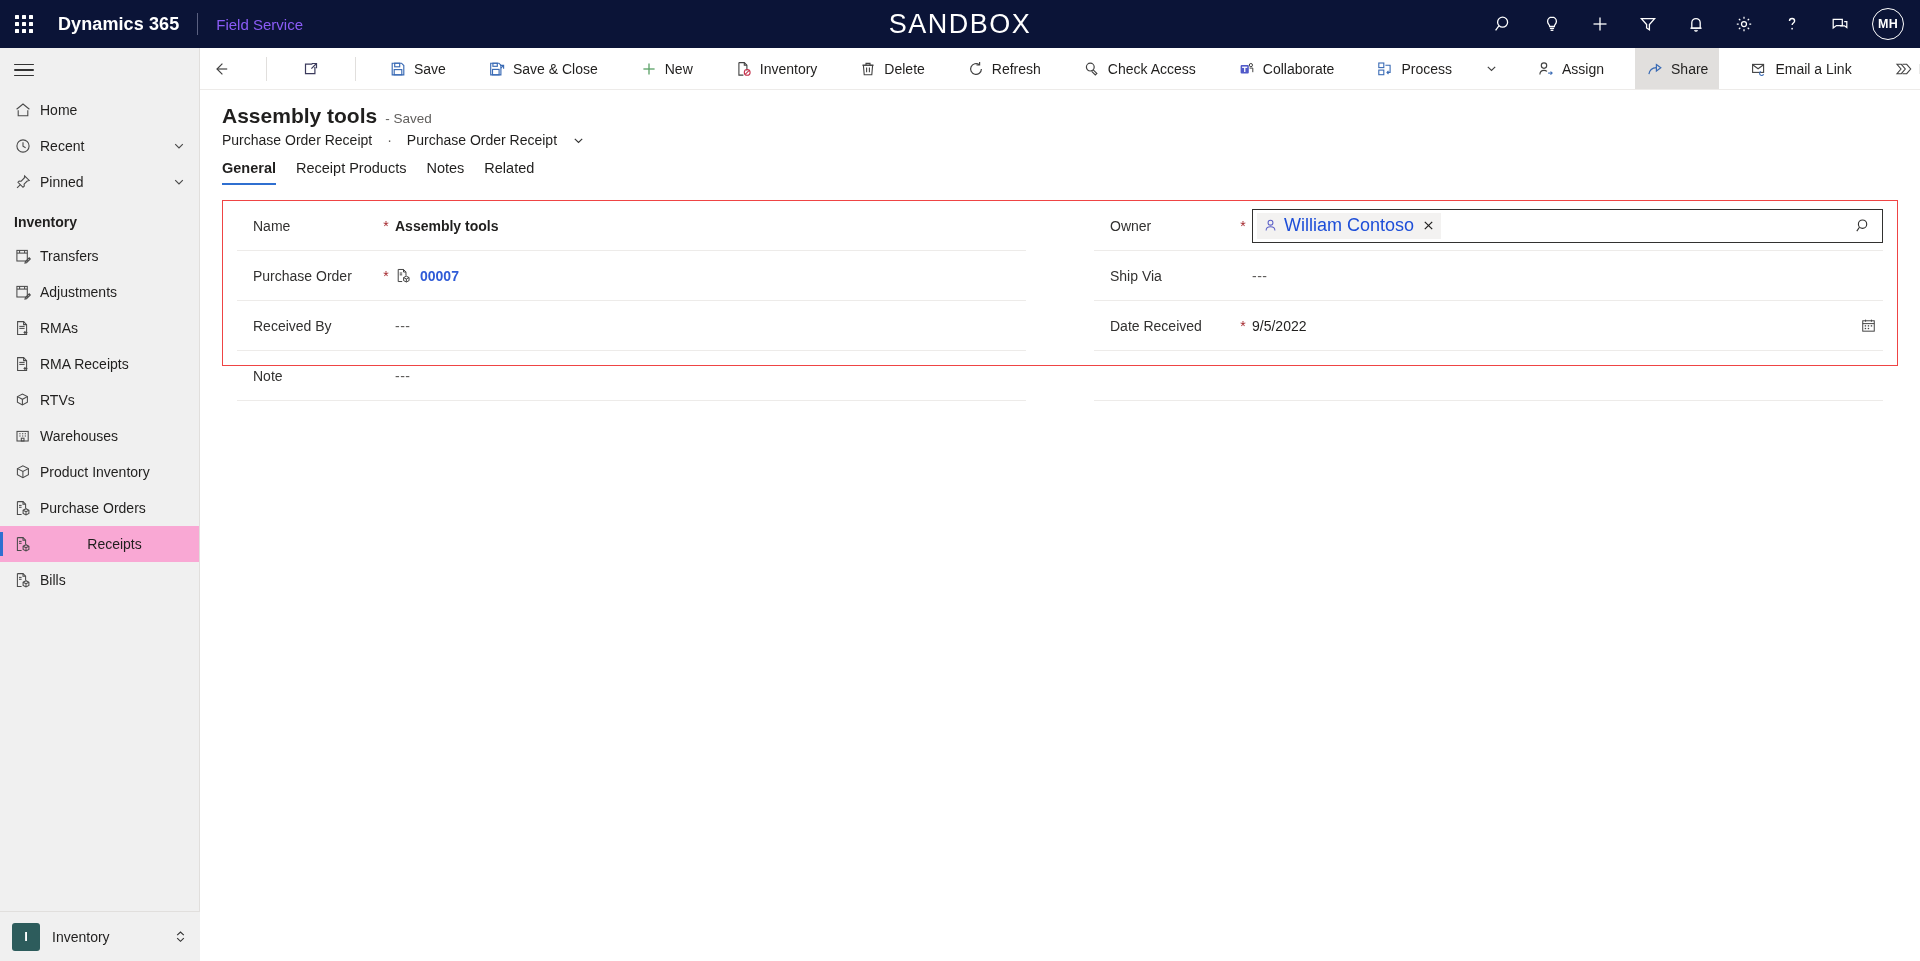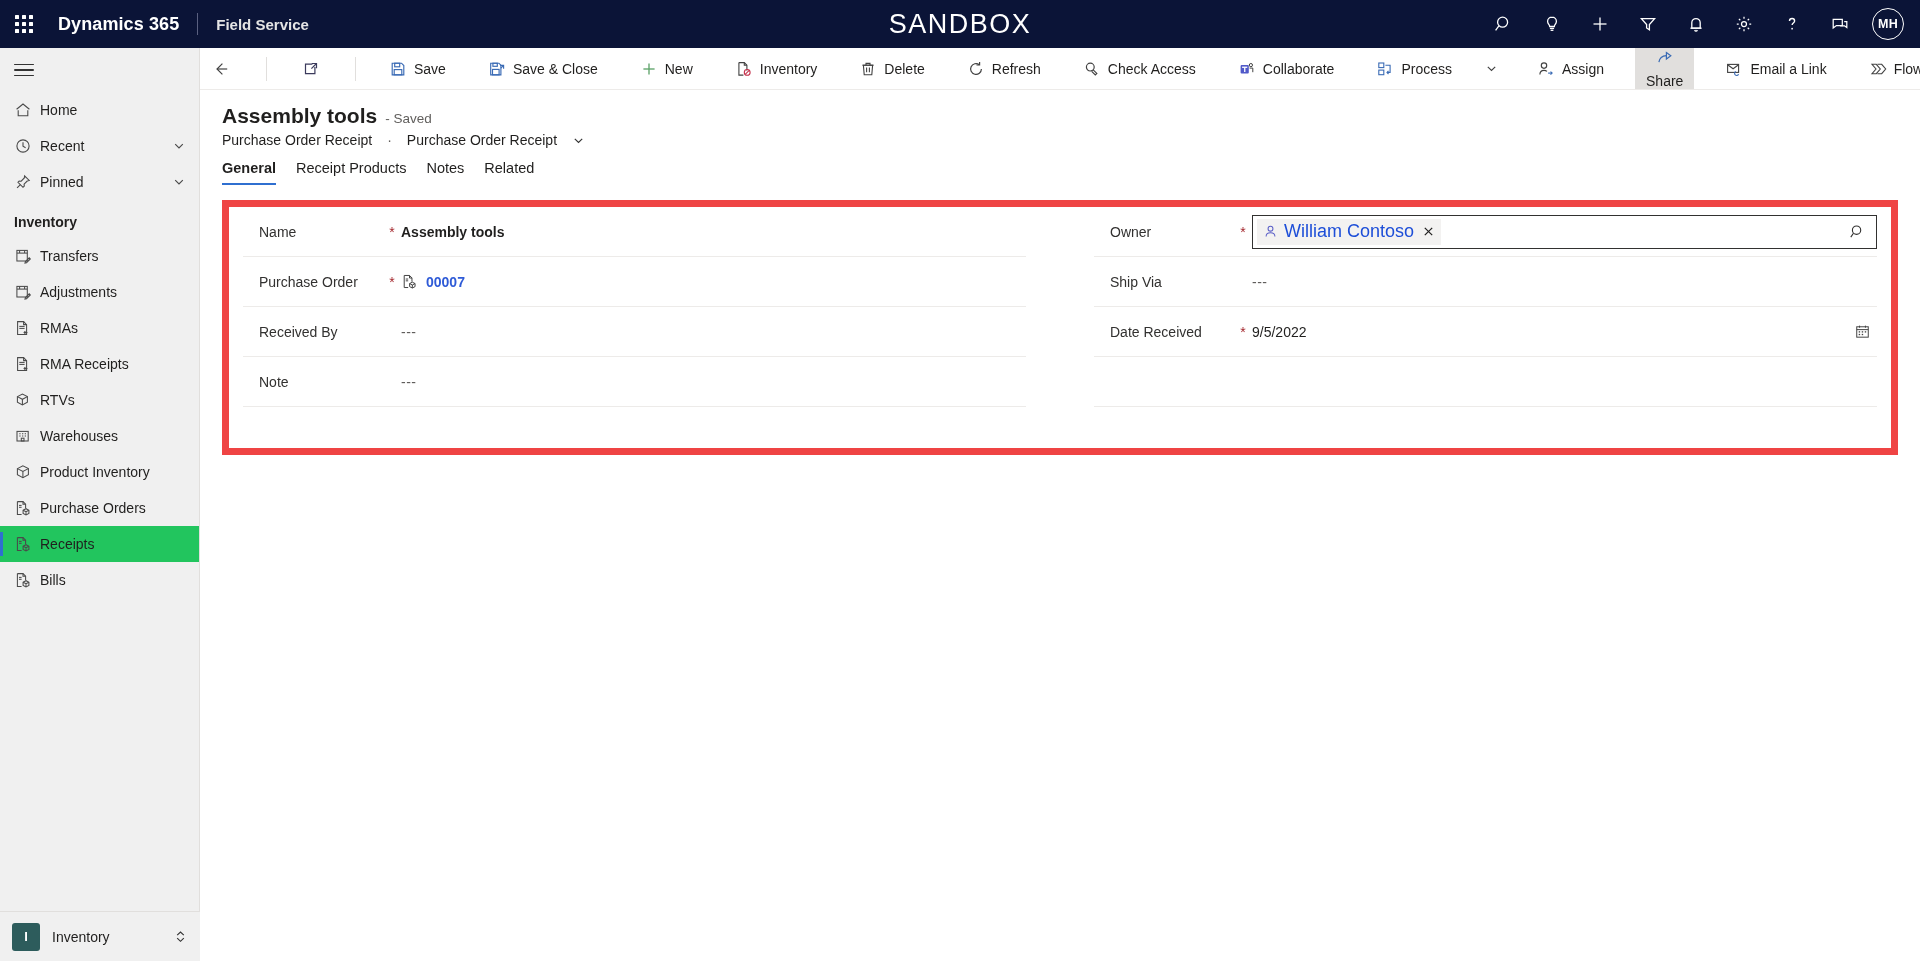--- a/index.html
+++ b/index.html
@@ -28,21 +28,21 @@
     display: grid; grid-template-columns: repeat(3, 4px); grid-template-rows: repeat(3, 4px);
     gap: 3px;
   }
   .waffle-grid i { display: block; width: 4px; height: 4px; background: #ffffff; border-radius: 0.5px; }
   .brand {
     font-size: 18px; font-weight: 700; letter-spacing: .1px;
     padding: 0 18px 0 10px; color: #ffffff; cursor: pointer;
   }
   .brand-divider { width: 1px; height: 22px; background: #5a6080; }
   .app-name {
-    font-size: 15px; font-weight: 700; color: #e5e5e5; padding-left: 18px; cursor: pointer; text-align: center;
+    font-size: 15px; font-weight: 400; color: #8b5cf6; padding-left: 18px; cursor: pointer; text-align: center;
   }
   .sandbox-label {
     position: absolute; left: 0; right: 0; top: 0; height: 48px;
     display: flex; align-items: center; justify-content: center;
     font-size: 27px; font-weight: 400; letter-spacing: 1.5px; color: #ffffff;
     pointer-events: none;
   }
   .top-actions {
     position: absolute; right: 8px; top: 0; height: 48px;
     display: flex; align-items: center; gap: 0;
@@ -72,21 +72,21 @@
   }
   .hamburger { width: 20px; }
   .hamburger i { display: block; height: 1.6px; background: #333333; margin: 4px 0; border-radius: 1px; }
   .nav-item {
     height: 36px; display: flex; align-items: center; padding: 0 10px 0 14px;
     cursor: pointer; font-size: 14px; color: #201f1e; position: relative;
   }
   .nav-item .ico { width: 26px; flex: 0 0 26px; display: flex; align-items: center; color: #4a4a4a; }
   .nav-item .lbl { flex: 1; white-space: nowrap; overflow: hidden; }
   .nav-item .chev { width: 20px; display: flex; align-items: center; justify-content: center; color: #4a4a4a; }
-  .nav-item.selected { background: #22c55e; }
+  .nav-item.selected { background: #f9a8d4; text-align: center; }
   .nav-item.selected::before {
     content: ""; position: absolute; left: 0; top: 6px; bottom: 6px; width: 3px; background: #2f6fd0;
   }
   .nav-group {
     font-size: 14px; font-weight: 600; color: #201f1e;
     padding: 14px 14px 8px 14px;
   }
   .area-switcher {
     position: absolute; left: 0; bottom: 0; width: 200px; height: 50px;
     border-top: 1px solid #e1dfdd; background: #f0f0f0;
@@ -104,21 +104,21 @@
   .cmdbar {
     position: absolute; left: 200px; top: 48px; width: 1720px; height: 42px;
     background: #ffffff; border-bottom: 1px solid #edebe9;
     display: flex; align-items: center; overflow: hidden; gap: 20px;
   }
   .cmd-sep { width: 1px; height: 24px; background: #e1dfdd; margin: 0 2px; flex: 0 0 1px; }
   .cmd-btn {
     height: 42px; display: flex; align-items: center; gap: 7px;
     padding: 0 11px; cursor: pointer; font-size: 14px; color: #201f1e; white-space: nowrap;
   }
-  .cmd-btn.active { background: #e1dfdd; flex-direction: column; }
+  .cmd-btn.active { background: #e1dfdd; }
   .cmd-btn.iconbtn { padding: 0 13px; }
   .cmd-btn .cicon { display: flex; align-items: center; }
   .cmd-caret { padding: 0 8px 0 2px; display: flex; align-items: center; cursor: pointer; height: 42px; }
 
   
   .main {
     position: absolute; left: 200px; top: 90px; width: 1720px; height: 871px;
     background: #ffffff; overflow: hidden;
   }
   .page-head { padding: 14px 22px 0 22px; }
@@ -139,22 +139,22 @@
   }
   .tab:first-child { padding-left: 0; }
   .tab.active { font-weight: 600; }
   .tab.active::after {
     content: ""; position: absolute; left: 0; right: 10px; bottom: 0; height: 2.5px; background: #2f6fd0;
   }
   .tab:first-child.active::after { left: 0; right: 10px; }
 
   
   .form-card {
-    margin: 14px 22px 0 22px; width: 1676px; height: 255px;
-    border: 7px solid #ef4444; background: #ffffff;
+    margin: 14px 22px 0 22px; width: 1676px; height: 166px;
+    border: 1px solid #ef4444; background: #ffffff;
     display: flex;
     gap: 40px;
   }
   .form-col { width: 50%; padding: 0 14px; }
   .form-row {
     height: 50px; display: flex; align-items: center;
     border-bottom: 1px solid #edebe9;
   }
   .form-row.last { border-bottom: 1px solid #edebe9; }
   .fld-label {

